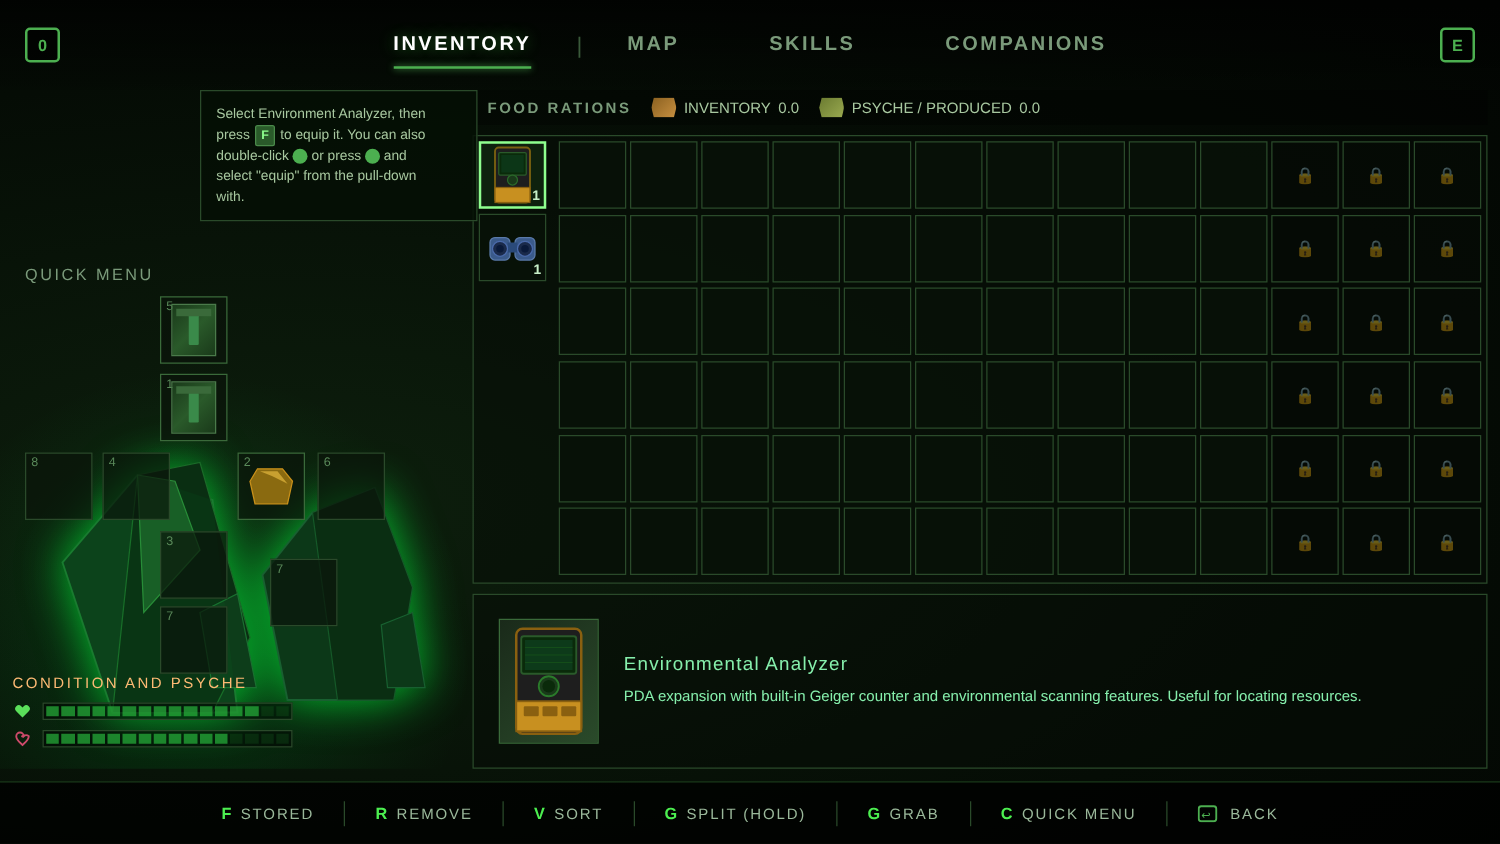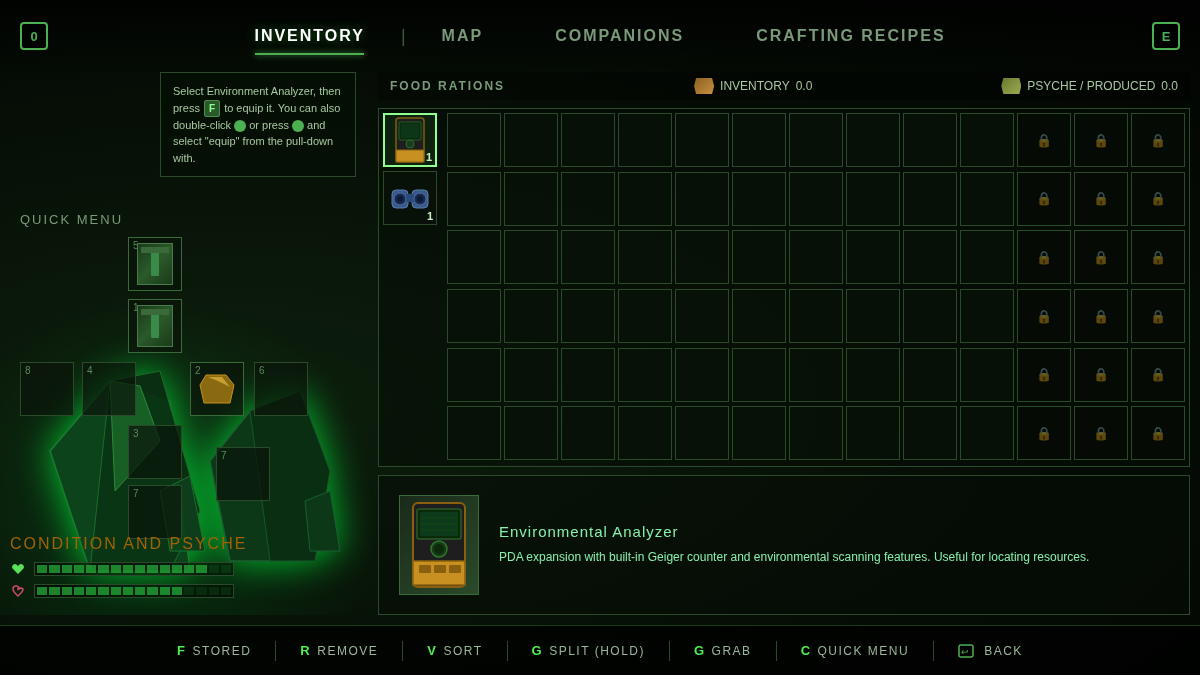--- a/index.html
+++ b/index.html
@@ -130,21 +130,21 @@
       width: 420px;
       padding: 10px 20px;
       position: relative;
     }
 
     
     .tooltip-box {
       position: absolute;
       top: 0;
       left: 160px;
-      width: 196px;
+      width: 222px;
       background: rgba(5,15,5,0.85);
       border: 1px solid #2a4a2a;
       padding: 10px 12px;
       font-size: 11px;
       line-height: 1.5;
       color: #a8c8a0;
       z-index: 20;
     }
 
     .tooltip-key {
@@ -232,23 +232,23 @@
     }
 
     
     .condition-area {
       position: absolute;
       bottom: 20px;
       left: 10px;
     }
 
     .condition-label {
-      font-size: 16px;
+      font-size: 12px;
       letter-spacing: 2px;
-      color: #a16207;
+      color: #fdba74;
       margin-bottom: 8px;
     }
 
     .stat-bar-row {
       display: flex;
       align-items: center;
       gap: 8px;
       margin-bottom: 6px;
     }
 
@@ -291,21 +291,21 @@
       gap: 8px;
     }
 
     
     .food-rations-bar {
       display: flex;
       align-items: center;
       gap: 16px;
       padding: 6px 12px;
       background: rgba(0,0,0,0.3);
-      justify-content: space-between;
+      justify-content: flex-start;
     }
 
     .food-label {
       font-size: 12px;
       letter-spacing: 2px;
       color: #7a9a7a;
       font-weight: bold;
     }
 
     .food-stat {
@@ -494,24 +494,24 @@
 </div>
 
 <div class="top-nav">
   <div class="nav-key-badge">0</div>
 
   <div class="nav-items">
     <div class="nav-item active">INVENTORY</div>
     <div class="nav-separator">|</div>
     <div class="nav-item">MAP</div>
     <div class="nav-separator"></div>
+    <div class="nav-item">SKILLS</div>
     <div class="nav-separator"></div>
     <div class="nav-item">COMPANIONS</div>
     <div class="nav-separator"></div>
-    <div class="nav-item">CRAFTING RECIPES</div>
   </div>
 
   <div class="nav-key-badge">E</div>
 </div>
 
 <div class="main-layout">
 
   <div class="left-panel">
 
     <div class="tooltip-box">

